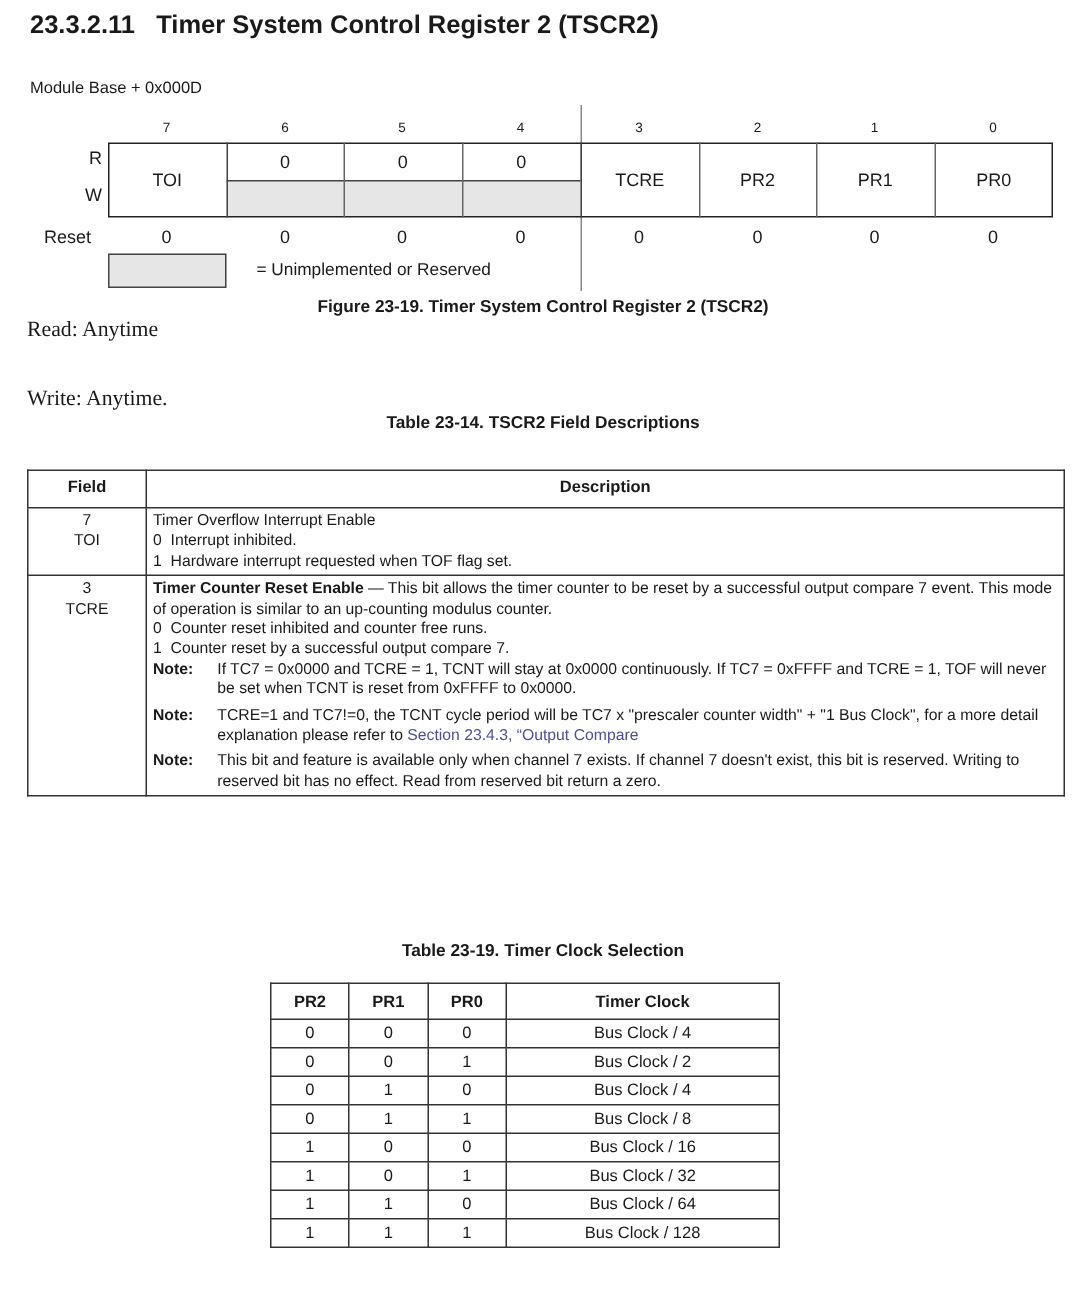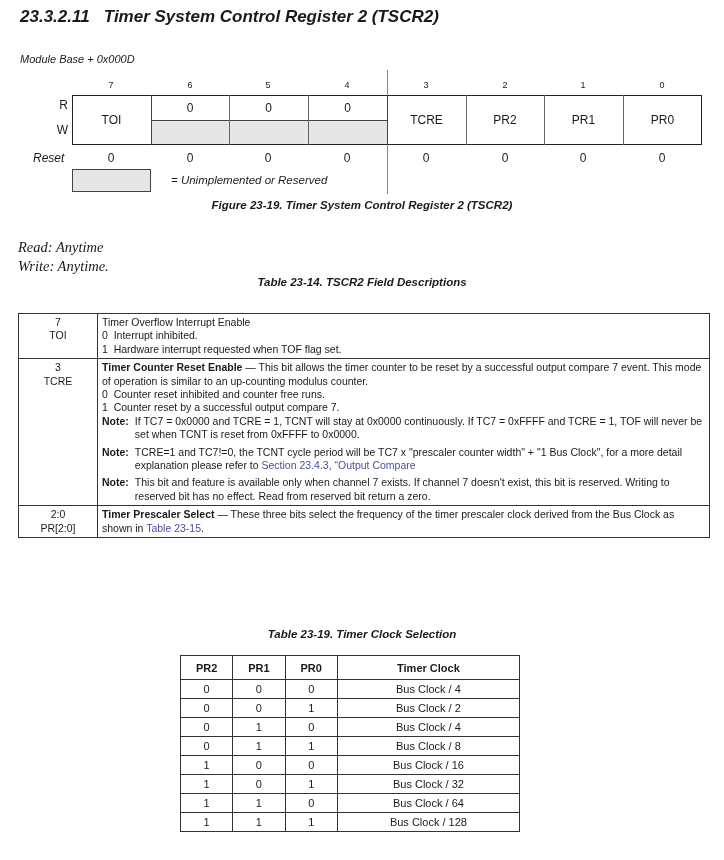--- a/index.html
+++ b/index.html
@@ -1,17 +1,17 @@
 <!DOCTYPE html>
 <html><head>
 <meta charset="utf-8">
 <style>
   html, body { margin: 0; padding: 0; background: #ffffff; }
   body { width: 724px; height: 860px; position: relative; overflow: hidden; color: #1a1a1a; font-family: "Liberation Sans", sans-serif; }
-  .abs { position: absolute; font-style: italic; }
+  .abs { position: absolute; }
   .h1 { left: 20px; top: 7px; font-size: 17px; font-weight: bold; white-space: pre; }
   .modbase { left: 20px; top: 53px; font-size: 11px; }
 
   
   .bitnum { position: absolute; top: 80px; width: 78px; text-align: center; font-size: 9px; }
   .reg { position: absolute; border: 1px solid #222; box-sizing: border-box; font-size: 12px; }
   .rwlabel { position: absolute; font-size: 12px; text-align: right; width: 30px; }
   .cell { position: absolute; box-sizing: border-box; display: flex; align-items: center; justify-content: center; font-size: 12px; }
   .vline { position: absolute; width: 1px; background: #888; }
   .hline { position: absolute; height: 1px; background: #888; }
@@ -20,21 +20,21 @@
 
   .caption { font-size: 11.5px; font-weight: bold; text-align: center; width: 724px; left: 0; }
   .serif { font-family: "Liberation Serif", serif; font-size: 14.5px; left: 18px; }
 
   table { border-collapse: collapse; }
   .t1 { position: absolute; left: 18px; top: 313px; width: 692px; font-size: 10.5px; }
   .t1 td, .t1 th { border: 1px solid #333; vertical-align: top; padding: 2px 4px; line-height: 13.4px; }
   .t1 th { font-weight: bold; text-align: center; height: 20px; vertical-align: middle; font-size: 11px; }
   .t1 td.field { text-align: center; width: 70px; }
   .note { display: flex; }
-  .note b { flex: 0 0 auto; margin-right: 6px; }
+  .note b { flex: 0 0 auto; margin-right: 16px; }
   .gap { height: 4px; }
   .link { color: #4b4f9c; }
 
   .t2 { position: absolute; left: 180px; top: 655px; width: 340px; font-size: 11px; }
   .t2 td, .t2 th { border: 1px solid #333; text-align: center; height: 18px; padding: 0; }
   .t2 th { font-weight: bold; height: 23px; }
 </style>
 </head>
 <body>
 
@@ -71,43 +71,47 @@
 
   <div class="cell" style="left:72px; top:95px; width:79px; height:50px">TOI</div>
   <div class="cell" style="left:151px; top:95px; width:78px; height:25px">0</div>
   <div class="cell" style="left:229px; top:95px; width:79px; height:25px">0</div>
   <div class="cell" style="left:308px; top:95px; width:79px; height:25px">0</div>
   <div class="cell" style="left:387px; top:95px; width:79px; height:50px">TCRE</div>
   <div class="cell" style="left:466px; top:95px; width:78px; height:50px">PR2</div>
   <div class="cell" style="left:544px; top:95px; width:79px; height:50px">PR1</div>
   <div class="cell" style="left:623px; top:95px; width:79px; height:50px">PR0</div>
 
-  <div class="abs" style="left:33px; top:151px; width:50px; text-align:left; font-size:12px">Reset</div>
+  <div class="abs" style="left:20px; top:151px; width:50px; text-align:center; font-size:12px">Reset</div>
   <div class="reset" style="left:72px">0</div>
   <div class="reset" style="left:151px">0</div>
   <div class="reset" style="left:229px">0</div>
   <div class="reset" style="left:308px">0</div>
   <div class="reset" style="left:387px">0</div>
   <div class="reset" style="left:466px">0</div>
   <div class="reset" style="left:544px">0</div>
   <div class="reset" style="left:623px">0</div>
 
   <div class="abs gray" style="left:72px; top:169px; width:79px; height:23px; border:1px solid #444; box-sizing:border-box"></div>
   <div class="abs" style="left:171px; top:174px; font-size:11.5px">= Unimplemented or Reserved</div>
 </div>
 
 <div class="abs caption" style="top:199px">Figure 23-19. Timer System Control Register 2 (TSCR2)</div>
 
-<div class="abs serif" style="top:239px">Read: Anytime</div>
+<div class="abs serif" style="top:212px">Read: Anytime</div>
 <div class="abs serif" style="top:258px">Write: Anytime.</div>
 
 <div class="abs caption" style="top:276px">Table 23-14. TSCR2 Field Descriptions</div>
 
 <table class="t1">
   <tbody>
+      <tr>
+    <th>Field</th>
+    <th>Description</th>
+  </tr>
   <tr>
     <td class="field">
           <div>7</div>
           <div>TOI</div>
         </td>
     <td>
       <div>Timer Overflow Interrupt Enable</div>
       <div style="white-space:pre">0  Interrupt inhibited.</div>
       <div style="white-space:pre">1  Hardware interrupt requested when TOF flag set.</div>
     </td>
@@ -130,29 +134,20 @@
             <b>Note:</b>
             <span><span>TCRE=1 and TC7!=0, the TCNT cycle period will be TC7 x "prescaler counter width" + "1 Bus Clock", for a more detail explanation please refer to </span><span class="link">Section 23.4.3, “Output Compare</span></span>
           </div>
       <div class="gap"></div>
       <div class="note">
             <b>Note:</b>
             <span>This bit and feature is available only when channel 7 exists. If channel 7 doesn't exist, this bit is reserved. Writing to reserved bit has no effect. Read from reserved bit return a zero.</span>
           </div>
     </td>
   </tr>
-  <tr>
-    <td class="field">
-          <div>2:0</div>
-          <div>PR[2:0]</div>
-        </td>
-    <td>
-      <b>Timer Prescaler Select</b><span> — These three bits select the frequency of the timer prescaler clock derived from the Bus Clock as shown in </span><span class="link">Table 23-15</span><span>.</span>
-    </td>
-  </tr>
 </tbody>
   </table>
 
 <div class="abs caption" style="top:628px">Table 23-19. Timer Clock Selection</div>
 
 <table class="t2">
   <tbody>
       <tr>
     <th>PR2</th>
     <th>PR1</th>

